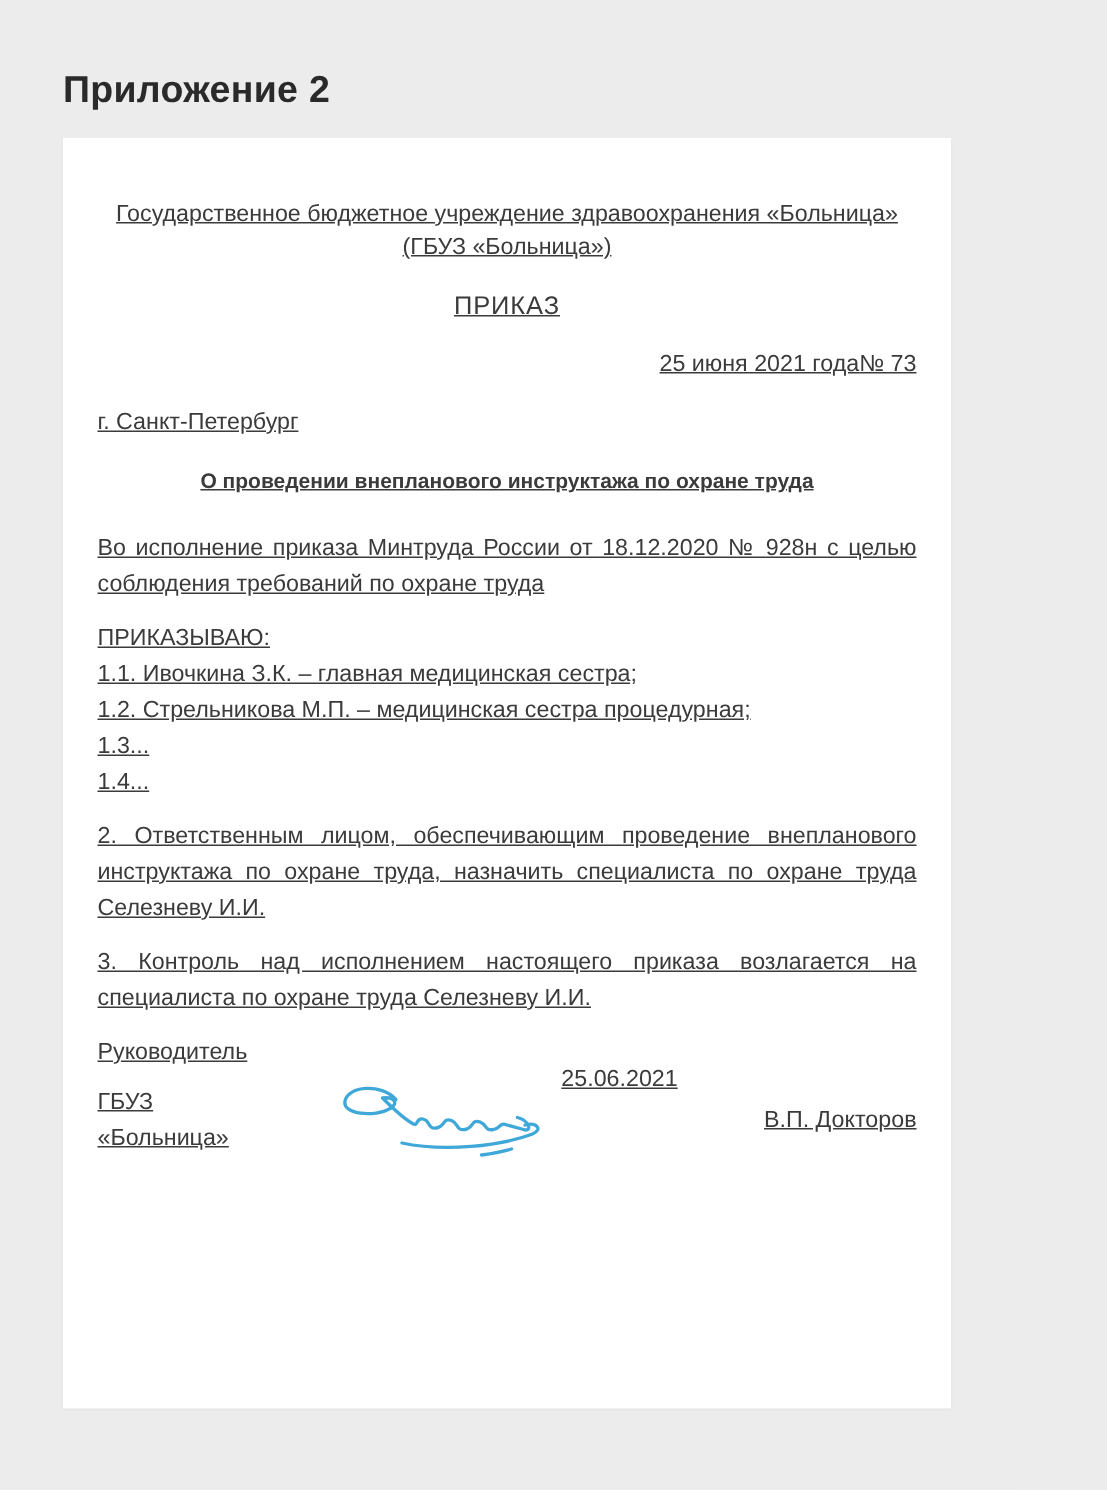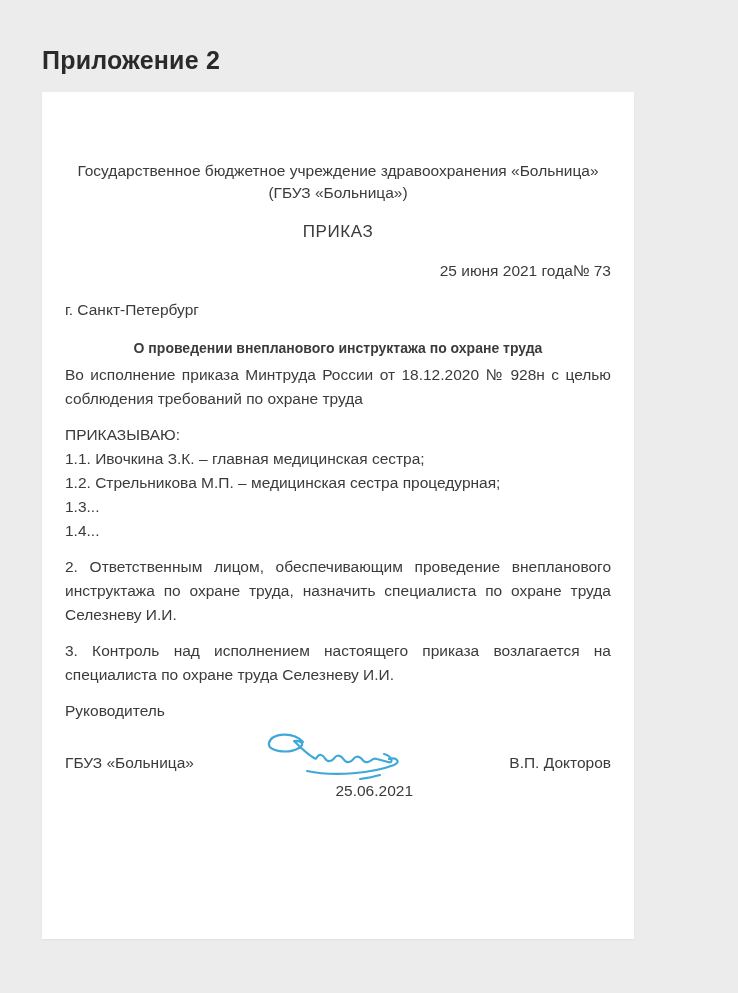--- a/index.html
+++ b/index.html
@@ -24,23 +24,24 @@
     font-weight: bold;
     color: var(--heading);
     letter-spacing: 0.2px;
   }
   .doc-card {
     width: 592px;
     height: 847px;
     margin: 17px 0 0 42px;
     background: var(--card_bg);
     box-shadow: 0 1px 2px rgba(0,0,0,0.05);
-    padding: 68px 23px 30px 23px;
+    padding: 40px 23px 30px 23px;
     font-size: 15.5px;
     line-height: 24px;
+    text-decoration: underline;
   }
   .org-block { text-align: center; line-height: 22px; }
   .doc-type {
     text-align: center;
     margin-top: 16px;
     font-size: 17px;
     letter-spacing: 0.6px;
     line-height: 24px;
   }
   .date-row {
@@ -49,37 +50,37 @@
     margin-top: 15px;
     line-height: 24px;
   }
   .city-line { margin-top: 15px; }
   .subject-line {
     text-align: center;
     margin-top: 14px;
     font-weight: bold;
     font-size: 14px;
   }
-  .para { margin-top: 3px; text-align: justify; }
+  .para { margin-top: 22px; text-align: justify; }
   .para-tight { margin-top: 12px; text-align: justify; }
   .subitem { text-align: left; }
   .blank { color: var(--blank); white-space: pre; }
   .sig-row {
     display: flex;
     align-items: center;
     margin-top: 2px;
     gap: 32px;
   }
   .sig-left { flex: 1; text-align: left; }
   .sig-right { flex: 1; text-align: right; }
   .sig-center {
     flex: 0 0 auto;
     display: flex;
-    flex-direction: column;
-    align-items: flex-end;
+    flex-direction: row;
+    align-items: flex-start;
   }
   .sig-center svg { display: block; }
   .sig-date { margin-top: -6px; line-height: 20px; }
 </style>
 </head>
 <body>
 
 <h1 class="page-heading">Приложение 2</h1>
 
 <div class="doc-card">

